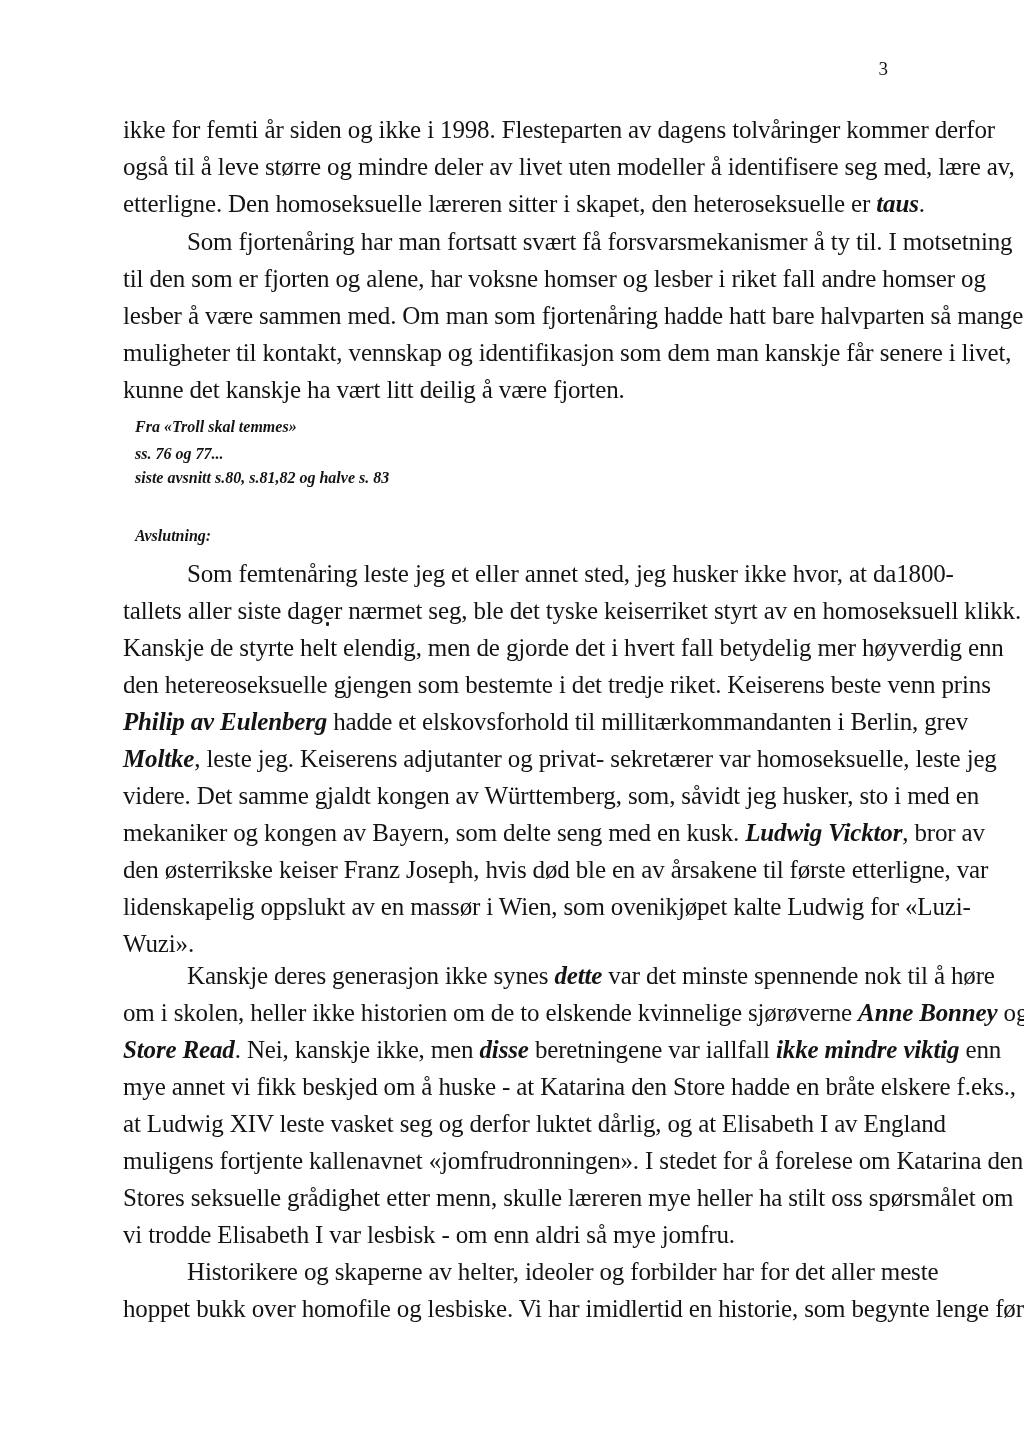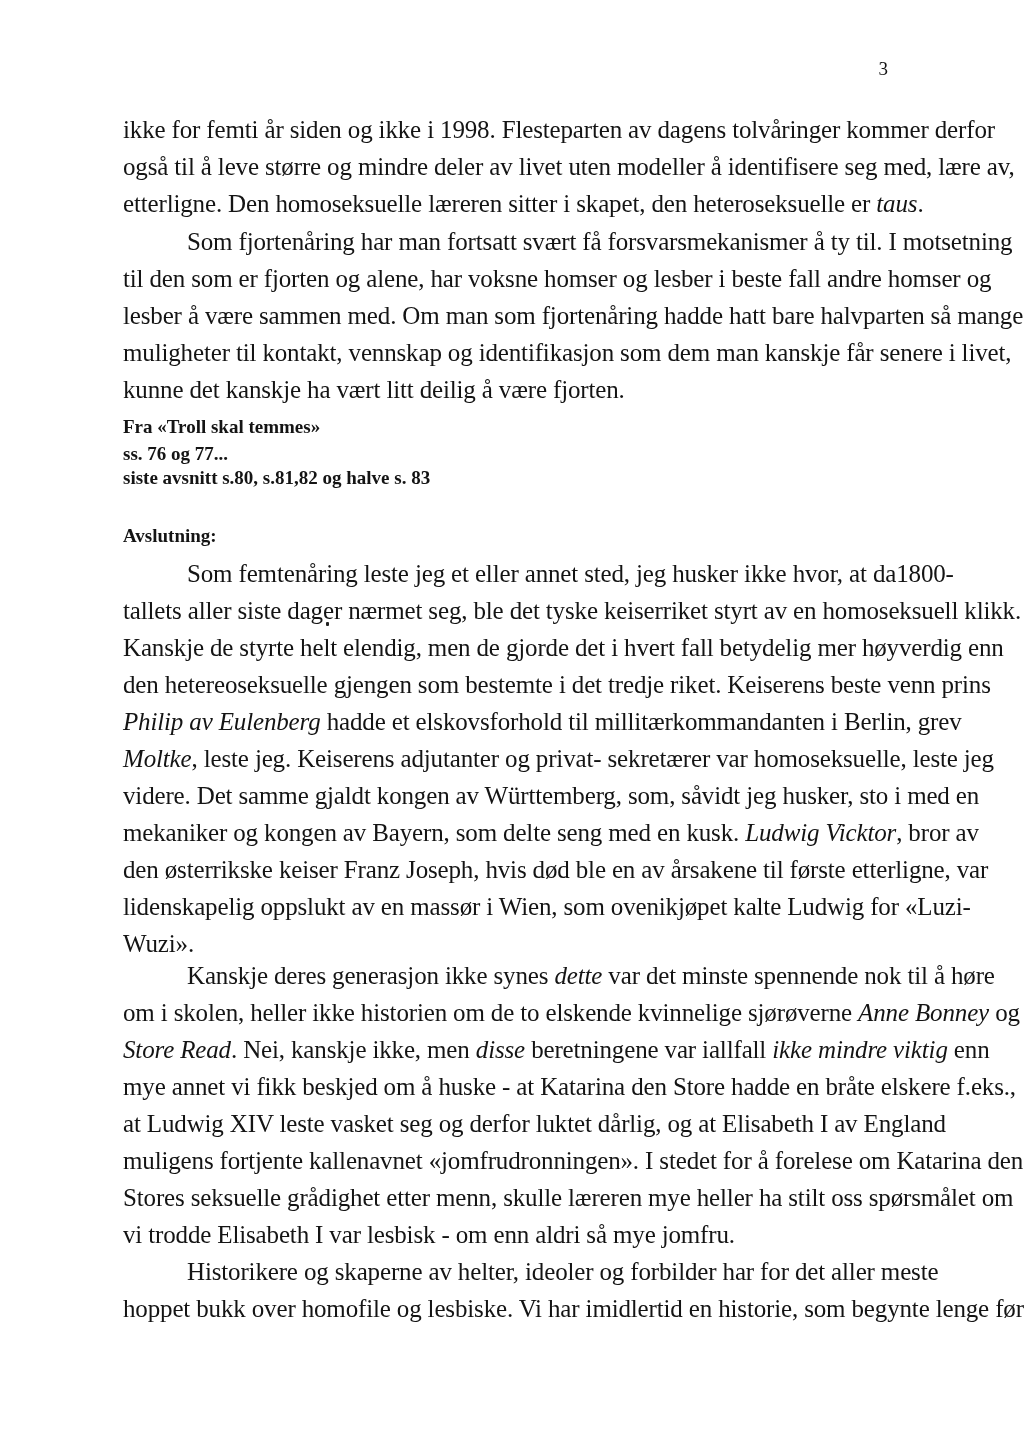--- a/index.html
+++ b/index.html
@@ -12,42 +12,42 @@
     .page-number {
       position: absolute; top: 58px; left: 858px; width: 30px; text-align: right;
       font-size: 19px; line-height: 22px;
     }
     .body-text { position: absolute; left: 123px; width: 780px; }
     .line {
       position: absolute; left: 0; white-space: nowrap;
       font-size: 25px; line-height: 24px; letter-spacing: -0.15px;
     }
     .indent { left: 64px; }
-    .it { font-style: italic; }
+    .it { font-style: italic; font-weight: bold; }
     .ref {
-      position: absolute; left: 0; white-space: nowrap;
-      font-size: 19px; line-height: 22px; font-weight: bold; 
+      position: absolute; left: 12px; white-space: nowrap;
+      font-size: 16px; line-height: 22px; font-weight: bold; font-style: italic;
     }
     .speck { position: absolute; width: 3px; height: 4px; background: #222; border-radius: 1px; }
   </style>
 </head>
 <body>
 
 <div class="page">
 
   <div class="page-number">3</div>
 
   <div class="body-text">
 
     <div class="line" style="top:118px">ikke for femti år siden og ikke i 1998. Flesteparten av dagens tolvåringer  kommer derfor</div>
     <div class="line" style="top:155px">også til å leve større og mindre deler av livet uten modeller å identifisere seg med, lære av,</div>
     <div class="line" style="top:192px"><span>etterligne. Den homoseksuelle læreren sitter i skapet, den heteroseksuelle er </span><span class="it">taus</span><span>.</span></div>
 
     <div class="line indent" style="top:230px">Som fjortenåring har man fortsatt svært få forsvarsmekanismer å ty til. I motsetning</div>
-    <div class="line" style="top:267px">til den som er fjorten og alene, har voksne homser og lesber i beste fall andre homser og</div>
+    <div class="line" style="top:267px">til den som er fjorten og alene, har voksne homser og lesber i riket fall andre homser og</div>
     <div class="line" style="top:304px">lesber å være sammen med. Om man som fjortenåring hadde hatt bare halvparten så mange</div>
     <div class="line" style="top:341px">muligheter til kontakt, vennskap og identifikasjon som dem man kanskje får senere i livet,</div>
     <div class="line" style="top:378px">kunne det kanskje ha vært litt deilig å være fjorten.</div>
 
     <div class="ref" style="top:416px">Fra «Troll skal temmes»</div>
     <div class="ref" style="top:443px">ss. 76 og 77...</div>
     <div class="ref" style="top:467px">siste avsnitt s.80, s.81,82 og halve s. 83</div>
 
     <div class="ref" style="top:525px">Avslutning:</div>
 

